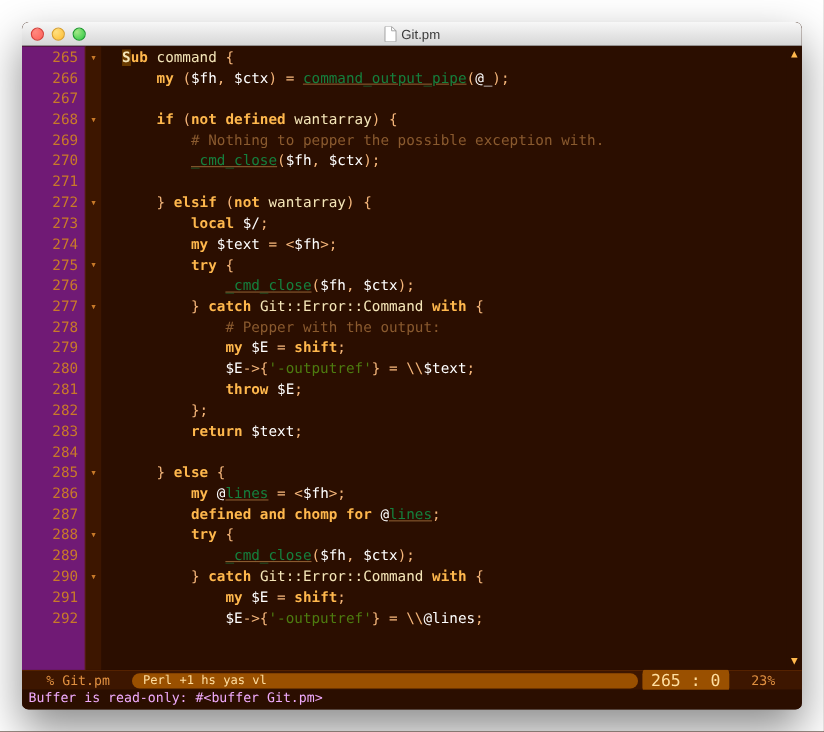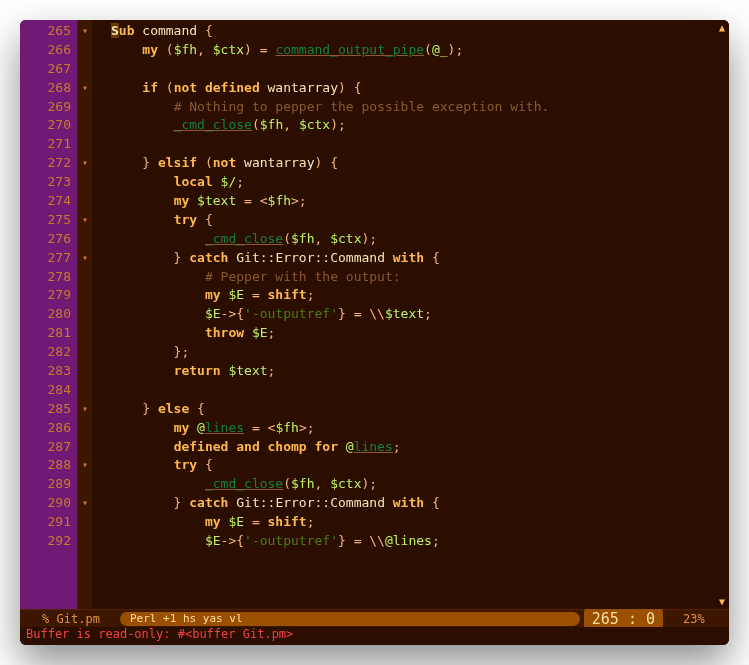--- a/index.html
+++ b/index.html
@@ -86,21 +86,21 @@
     padding-left: 6px;
     font-size: 13px;
     line-height: 18.9px;
     color: #f5b67a;
     white-space: pre;
     overflow: hidden;
   }
   .code .row { height: 18.9px; display:block;padding-left:13px; }
   .kw { color: #ffb84d; font-weight: bold; }
   .ident { color: #f5e6b8; }
-  .var { color: #bef264; margin-top: 44px; }
+  .var { color: #ffffff; margin-top: 44px; }
   .punct { color: #f5b67a; }
   .comment { color: #8a5a2e; }
   .string { color: #4d7c0f; }
   .cursor-bg { background: #6a3b00; }
   .sub { color: #f5e6b8; font-weight:bold; }
   .func { color: #15803d; text-decoration: underline; text-decoration-color: #8a5a2e; }
   .scrollbar {
     width: 14px;
     background: #2b0e00;
     display: flex;
@@ -140,32 +140,46 @@
     color: #ffdfa0;
     padding: 5px 8px;
     border-radius: 8px;
     font-size: 15px;
     margin-right: 20px;
   }
   .modeline .ml-pct { width: 40px; text-align:left; }
   .minibuf {
     height: 18px;
     background: #2b0e00;
-    color: #ef4444;
+    color: #f0abfc;
     font-size: 12px;
     padding: 0 6px 4px 6px;
     display: flex;
     align-items: center;
   }
 </style>
 </head>
 <body>
 
 <div class="window">
 
+  <div class="titlebar">
+    <div class="traffic-lights">
+      <div class="tl red"></div>
+      <div class="tl yellow"></div>
+      <div class="tl green"></div>
+    </div>
+    <div class="title-center">
+      <svg class="file-icon-svg" viewBox="0 0 12 14">
+        <path d="M1 0 h6 l4 4 v10 h-10 z" fill="#fff" stroke="#999" stroke-width="0.8"></path>
+        <path d="M7 0 v4 h4" fill="none" stroke="#999" stroke-width="0.8"></path>
+      </svg>
+      <span>Git.pm</span>
+    </div>
+  </div>
 
   <div class="editor-area">
     <div class="gutter" id="gutter">
         <span class="ln">265</span>
         <span class="ln">266</span>
         <span class="ln">267</span>
         <span class="ln">268</span>
         <span class="ln">269</span>
         <span class="ln">270</span>
         <span class="ln">271</span>

